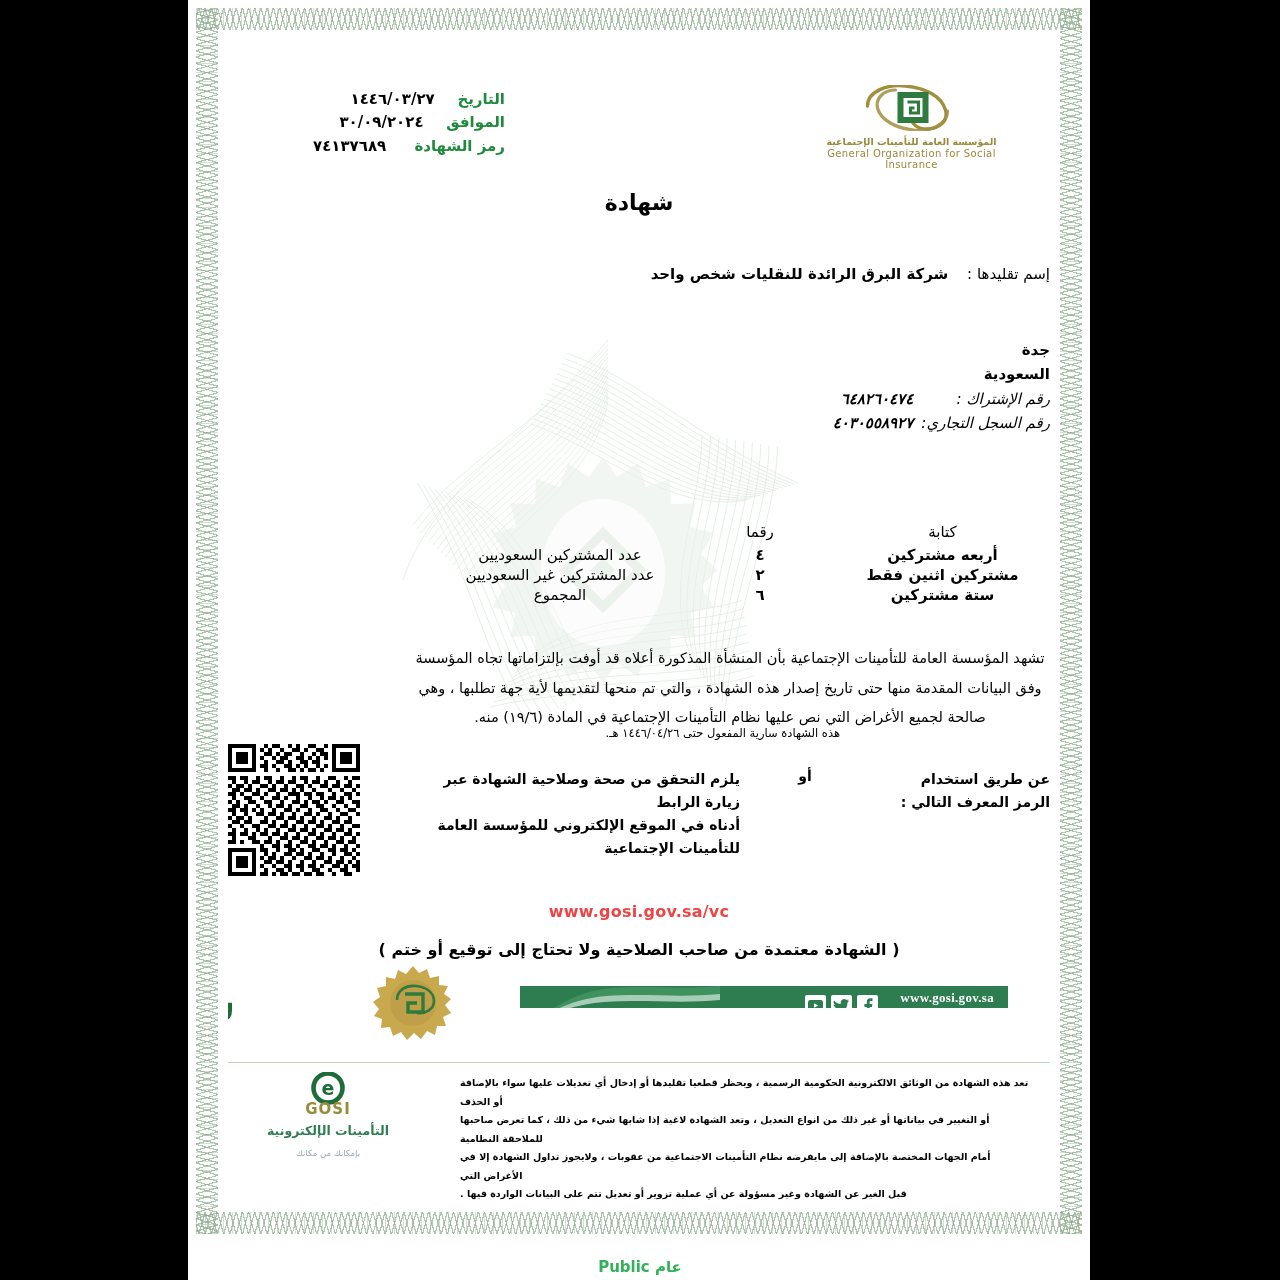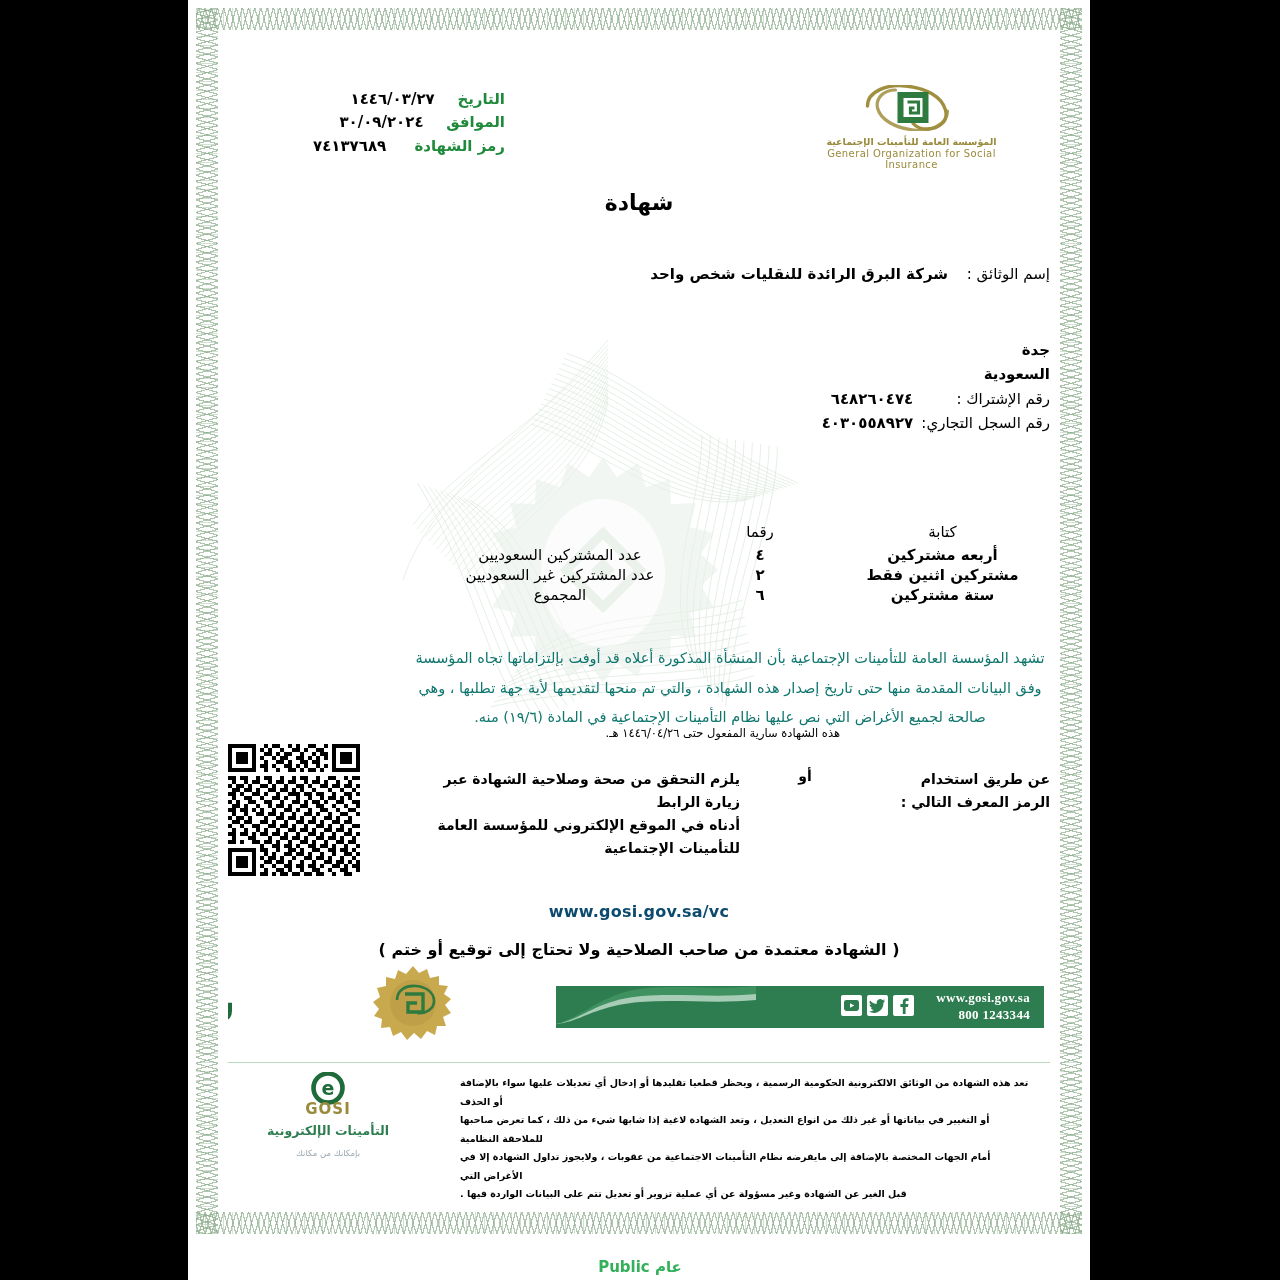--- a/index.html
+++ b/index.html
@@ -95,72 +95,72 @@
 
   
   .est-name{
     position:absolute;right:40px;top:265px;font-size:15px;white-space:nowrap;
   }
   .est-name .k{font-weight:normal;}
   .est-name .v{font-weight:bold;margin-right:14px;}
 
   .est-meta{position:absolute;right:40px;top:330px;font-size:15px;line-height:1.62;margin-top:8px;}
   .est-meta .city,.est-meta .country{font-weight:bold;}
-  .est-meta .pair{white-space:nowrap;}
+  .est-meta .pair{white-space:nowrap;font-style:italic;}
   .est-meta .pair .k{display:inline-block;min-width:132px;}
   .est-meta .pair .n{font-weight:bold;letter-spacing:1px;}
 
   
   .counts{position:absolute;right:40px;top:522px;font-size:15px;}
   .counts table{border-collapse:collapse;}
   .counts td{padding:1px 0;vertical-align:top;white-space:nowrap;}
   .c-label{text-align:center;width:250px;padding-left:10px !important;}
   .c-num{text-align:center;width:150px;font-weight:bold;}
   .c-word{text-align:center;width:215px;font-weight:bold;}
   .counts .head td{font-weight:normal;padding-bottom:4px;}
   .counts .head .c-num,.counts .head .c-word{font-weight:normal;}
 
   
   .body-par{
     position:absolute;right:40px;top:644px;width:640px;
-    font-size:14.5px;line-height:2.05;text-align:center;color:#0f766e;
+    font-size:14.5px;line-height:2.05;text-align:center;color:#000000;
   }
   .valid-line{
     position:absolute;right:250px;top:726px;font-size:11.5px;color:#000;
   }
 
   
   .verify{
     position:absolute;right:40px;top:768px;width:640px;font-size:14px;font-weight:bold;
   }
   .verify .grid{display:flex;justify-content:space-between;align-items:flex-start;}
   .verify .col-r{width:330px;text-align:right;line-height:1.65;}
   .verify .col-mid{width:30px;text-align:center;padding-top:0;}
   .verify .col-l{width:180px;text-align:right;line-height:1.65;}
 
   .qr{
     position:absolute;left:40px;top:744px;width:132px;height:132px;
   }
 
   .vc-url{
     position:absolute;left:0;right:0;top:902px;text-align:center;
-    color:#0c4a6e;font-weight:bold;font-size:16px;letter-spacing:.2px;
+    color:#ef4444;font-weight:bold;font-size:16px;letter-spacing:.2px;
   }
   .approval{
     position:absolute;left:0;right:0;top:940px;text-align:center;
     font-size:16px;font-weight:bold;color:#000;
   }
 
   
   .shahada{position:absolute;left:40px;top:965px;width:230px;height:78px;}
 
   
   .banner{
-    position:absolute;left:332px;top:986px;width:488px;height:42px;
-    background:#2e7d50;overflow:hidden;margin-left:36px;
+    position:absolute;left:332px;top:986px;width:488px;height:22px;
+    background:#2e7d50;overflow:hidden;
   }
   .banner .site{
     position:absolute;right:14px;top:4px;color:#fff;font-weight:bold;
     font-size:13px;line-height:1.28;text-align:right;letter-spacing:.3px;
     font-family:"Liberation Serif","DejaVu Serif",serif;direction:ltr;
   }
   .banner .socials{position:absolute;right:130px;top:9px;display:flex;gap:5px;}
   .sq{width:21px;height:21px;background:#fff;border-radius:2px;position:relative;}
   .sq svg{position:absolute;left:2px;top:2px;}
   .banner .swoosh{position:absolute;left:0;top:0;width:200px;height:38px;}
@@ -325,21 +325,21 @@
           <path d="M-4 -6 L7 -6 L7 5 L-1 5 L-1 0 L3 0" fill="none" stroke="#2f7a3f" stroke-width="3.2"></path>
         </g>
       </svg>
       <div class="ar">المؤسسة العامة للتأمينات الإجتماعية</div>
       <div class="en">General Organization for Social Insurance</div>
     </div>
 
     <div class="cert-title">شهادة</div>
 
     <div class="est-name">
-      <span class="k">إسم الوثائق  :</span>
+      <span class="k">إسم تقليدها  :</span>
       <span class="v">شركة البرق الرائدة للنقليات شخص واحد</span>
     </div>
 
     <div class="est-meta">
       <div class="city">جدة</div>
       <div class="country">السعودية</div>
       <div class="pair">
         <span class="k">رقم الإشتراك :</span>
         <span class="n">٦٤٨٢٦٠٤٧٤</span>
       </div>

